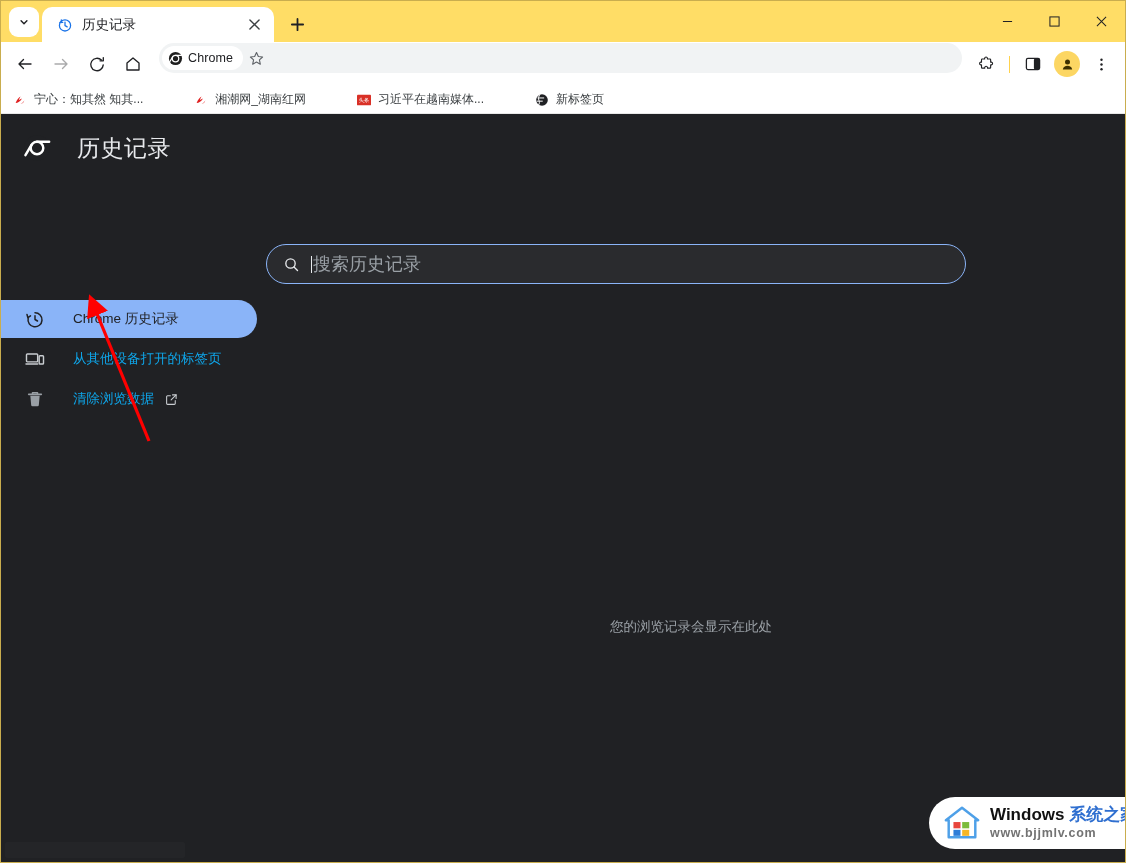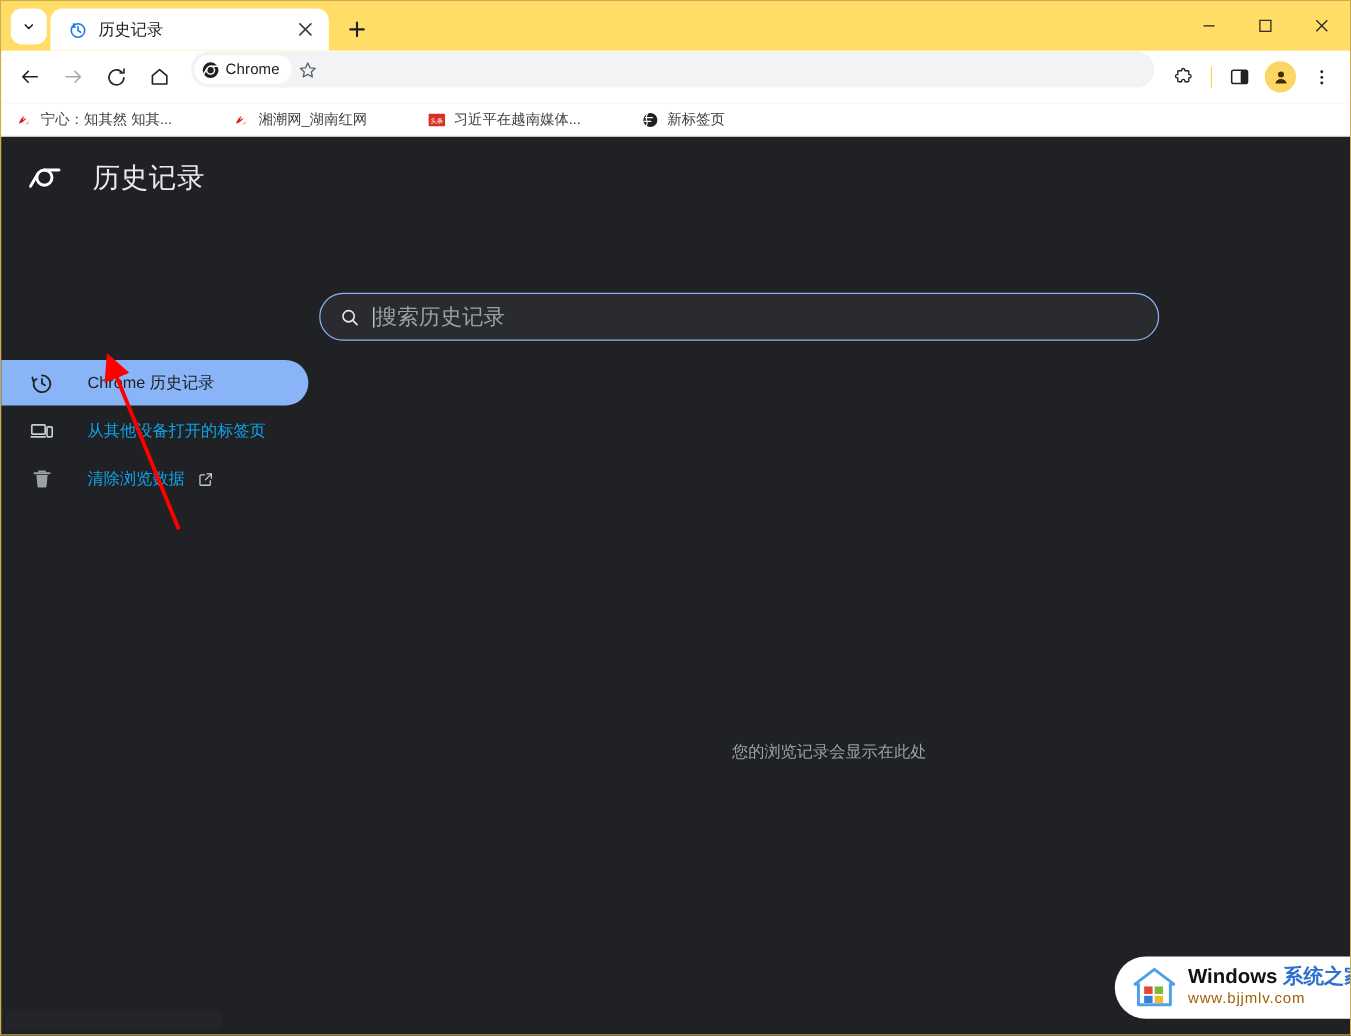--- a/index.html
+++ b/index.html
@@ -241,21 +241,21 @@
     width: 196px; height: 52px;
     background: #ffffff;
     border-radius: 26px 0 0 26px;
     display: flex; align-items: center;
     padding-left: 14px;
   }
   .wm-logo { width: 38px; height: 38px; flex: 0 0 auto; }
   .wm-text { margin-left: 9px; line-height: 1.05; }
   .wm-t1 { font-size: 17px; font-weight: 700; color: #111; white-space: nowrap; }
   .wm-t1 .cn { color: #2f6fd0; }
-  .wm-t2 { font-size: 12.5px; color: #a16207; letter-spacing: .7px; margin-top: 2px; }
+  .wm-t2 { font-size: 12.5px; color: #737373; letter-spacing: .7px; margin-top: 2px; font-weight: bold; }
 
   .ghost-bar {
     position: absolute; left: 4px; bottom: 4px;
     width: 180px; height: 16px;
     background: rgba(255,255,255,0.018);
     border-radius: 2px;
   }
 </style>
 </head>
 <body>

